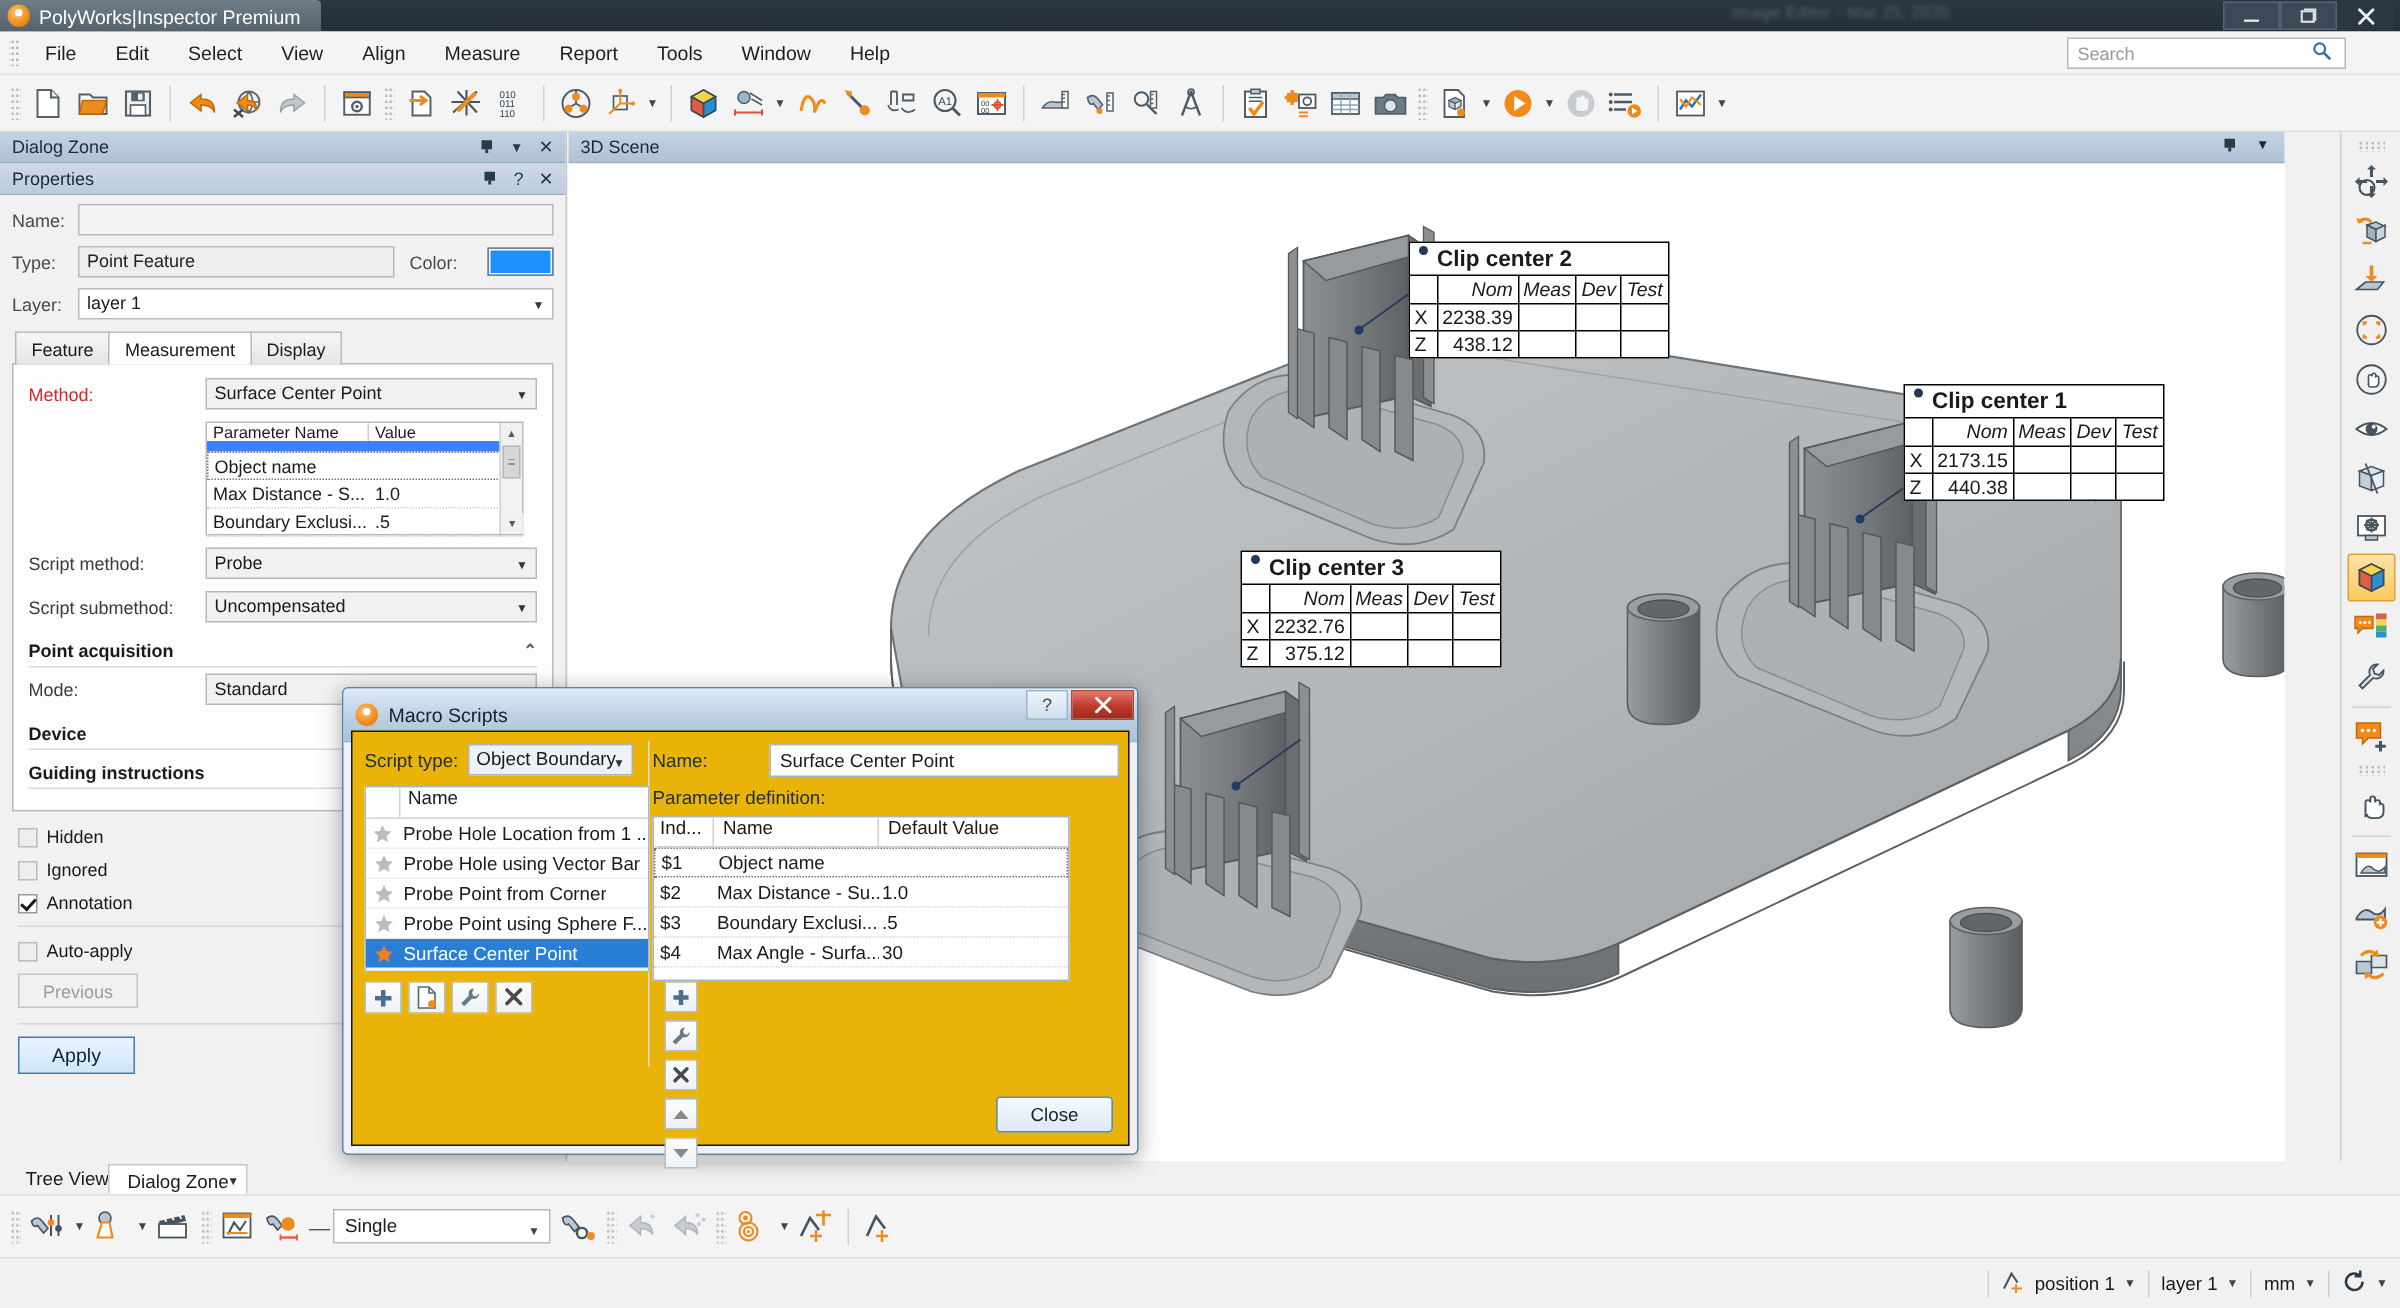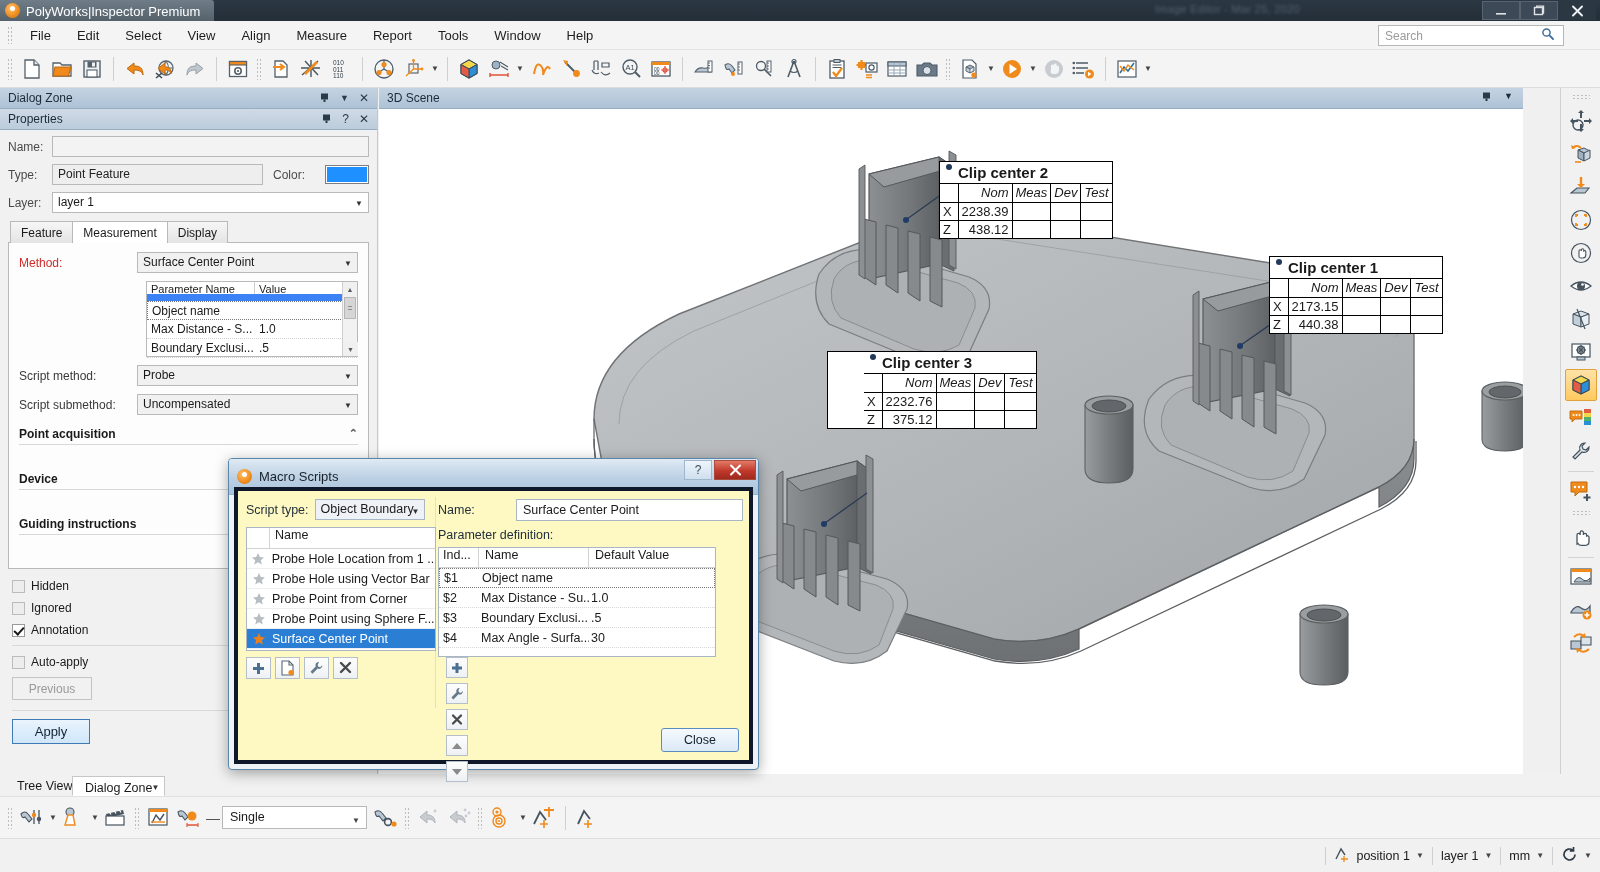--- a/index.html
+++ b/index.html
@@ -124,39 +124,39 @@
   .sel.white { background:#fff; }
 
   .tabs { display:flex; margin: 8px 0 0 2px; }
   .tab {
     padding:4px 10px 3px 10px; font-size:12px; border:1px solid #b9b9b9; border-bottom:none;
     background: linear-gradient(180deg,#f6f6f6,#e4e4e4); margin-right:-1px; color:#1a1a1a;
   }
   .tab.active { background:#fff; position:relative; z-index:2; }
   .tabpanel { border:1px solid #b9b9b9; background:#fdfdfd; padding:9px 10px 10px 10px; margin-top:-1px; }
 
-  .frow { display:flex; align-items:center; margin-bottom:8px;justify-content:space-between; }
+  .frow { display:flex; align-items:center; margin-bottom:8px; }
   .frow .flbl { width:118px; font-size:12px; color:#3a3a3a; }
   .frow .flbl.req { color:#d02b2b; }
 
   .ptable { border:1px solid #b9b9b9; background:#fff; width:212px; height:76px; position:relative; }
   .ptable .hdr { display:flex; height:19px; border-bottom:7px solid #3b82f6; font-size:11px; }
   .ptable .hdr div { padding:1px 4px; border-right:1px solid #cfcfcf; background:#fff; }
   .ptable .pr { display:flex; height:19px; border-bottom:1px dotted #d2d2d2; font-size:12px; align-items:center; }
   .ptable .pr.sel0 { border:1px dotted #777; }
   .ptable .pr .c1 { width:108px; padding-left:4px; white-space:nowrap; overflow:hidden; }
   .ptable .pr .c2 { padding-left:4px; }
   .vscroll { position:absolute; right:0; top:0; width:15px; height:100%; background:#f2f2f2; border-left:1px solid #cfcfcf; }
   .vs-up, .vs-dn { height:14px; display:flex;align-items:center;justify-content:center;font-size:7px;color:#5a5a5a;background:#f0f0f0; }
   .vs-thumb { height:22px; margin:1px; background:#d6d6d6; border:1px solid #b7b7b7; position:relative; }
   .vs-thumb::after{content:"";position:absolute;left:3px;right:3px;top:8px;height:5px;
     background:repeating-linear-gradient(180deg,#8c8c8c 0 1px,transparent 1px 3px);}
 
   .section-hd { font-weight:bold; font-size:12px; color:#1a1a1a; padding:4px 0 3px 0;
-    border-bottom:1px solid #d8d8d8; margin-bottom:23px; display:flex; align-items:flex-start;}
+    border-bottom:1px solid #d8d8d8; margin-bottom:4px; display:flex; align-items:flex-start;}
   .section-hd .chev { margin-left:auto; color:#5b5b5b; font-size:11px; }
 
   .chk { display:flex; align-items:flex-end; margin-bottom:8px; font-size:12px; }
   .chk .box { width:13px; height:13px; border:1px solid #9a9a9a; background:#fff; margin-right:6px;
     position:relative; }
   .chk .box.on::after {
     content:""; position:absolute; left:3px; top:0px; width:4px; height:8px;
     border:solid #1a1a1a; border-width:0 2px 2px 0; transform:rotate(42deg);
   }
   .chk .box.dim { background:#ededed; border-color:#bbb; }
@@ -233,22 +233,22 @@
     border-bottom:1px solid #9bb4cb; position:relative; }
   .dlg-icon { width:15px; height:15px; border-radius:50%; margin-right:7px;
     background: radial-gradient(circle at 40% 35%, #ffc36b 0%, #ef8a1b 60%, #d2740f 100%); position:relative;}
   .dlg-icon::after{content:"";position:absolute;left:5px;top:3px;width:5px;height:5px;border-radius:50%;background:#fff;}
   .dlg-btns { position:absolute; right:2px; top:1px; display:flex; }
   .dlg-help { width:28px; height:20px; border:1px solid #9fb7cd; background:linear-gradient(180deg,#eef5fb,#cfdfee);
     display:flex;align-items:center;justify-content:center;font-size:12px;color:#3b4b5a; margin-right:2px; }
   .dlg-close { width:42px; height:20px; border:1px solid #a84a3c;
     background:linear-gradient(180deg,#e47a6a 0%, #c0392b 55%, #9e2a1d 100%);
     display:flex;align-items:center;justify-content:center;font-size:13px;color:#fff;font-weight:bold; }
-  .dlg-body { position:absolute; left:5px; top:28px; right:5px; bottom:5px; background:#fef9c3;
-    border:4px solid #0f172a; }
+  .dlg-body { position:absolute; left:5px; top:28px; right:5px; bottom:5px; background:#eab308;
+    border:1px solid #0f172a; }
   .dlg-left { position:absolute; left:8px; top:8px; width:190px; }
   .dlg-right { position:absolute; left:200px; top:8px; right:6px; }
   .dlg-divider { position:absolute; left:197px; top:6px; bottom:52px; width:1px; background:#d7dfe7; }
 
   .dl-row { display:flex; align-items:center; margin-bottom:7px; }
   .dl-row .dlbl { font-size:12.5px; color:#22303c; margin-right:6px; }
   .stype-sel { width:110px; height:21px; background:#eef2f6; border:1px solid #a9b7c4; position:relative;
     font-size:12.5px; line-height:19px; padding:0 18px 0 5px; overflow:hidden; white-space:nowrap; }
   .stype-sel::after { content:"▼"; position:absolute; right:4px; top:2px; font-size:8px; color:#333; }
 
@@ -684,20 +684,24 @@
         <div class="frow">
           <span class="flbl">Script submethod:</span>
           <div class="sel">Uncompensated</div>
         </div>
 
         <div class="section-hd">
           <span>Point acquisition</span>
           <span class="chev">⌃</span>
         </div>
 
+        <div class="frow">
+          <span class="flbl">Mode:</span>
+          <div class="sel">Standard</div>
+        </div>
 
         <div class="section-hd">
           <span>Device</span>
         </div>
         <div class="section-hd">
           <span>Guiding instructions</span>
         </div>
       </div>
 
       <div style="padding:10px 2px 0 4px">
@@ -924,21 +928,21 @@
             <td class="val">440.38</td>
             <td></td>
             <td></td>
             <td></td>
           </tr>
         </tbody>
           </table>
       </div>
 
       
-      <div class="callout" style="left:448px; top:242px;padding-left:36px;">
+      <div class="callout" style="left:448px; top:258px;">
         <div class="co-title">
           <span class="co-dot"></span>
           <span>Clip center 3</span>
         </div>
         <table>
           <tbody>
               <tr>
             <th style="border-left:none;width:18px"></th>
             <th>Nom</th>
             <th>Meas</th>

